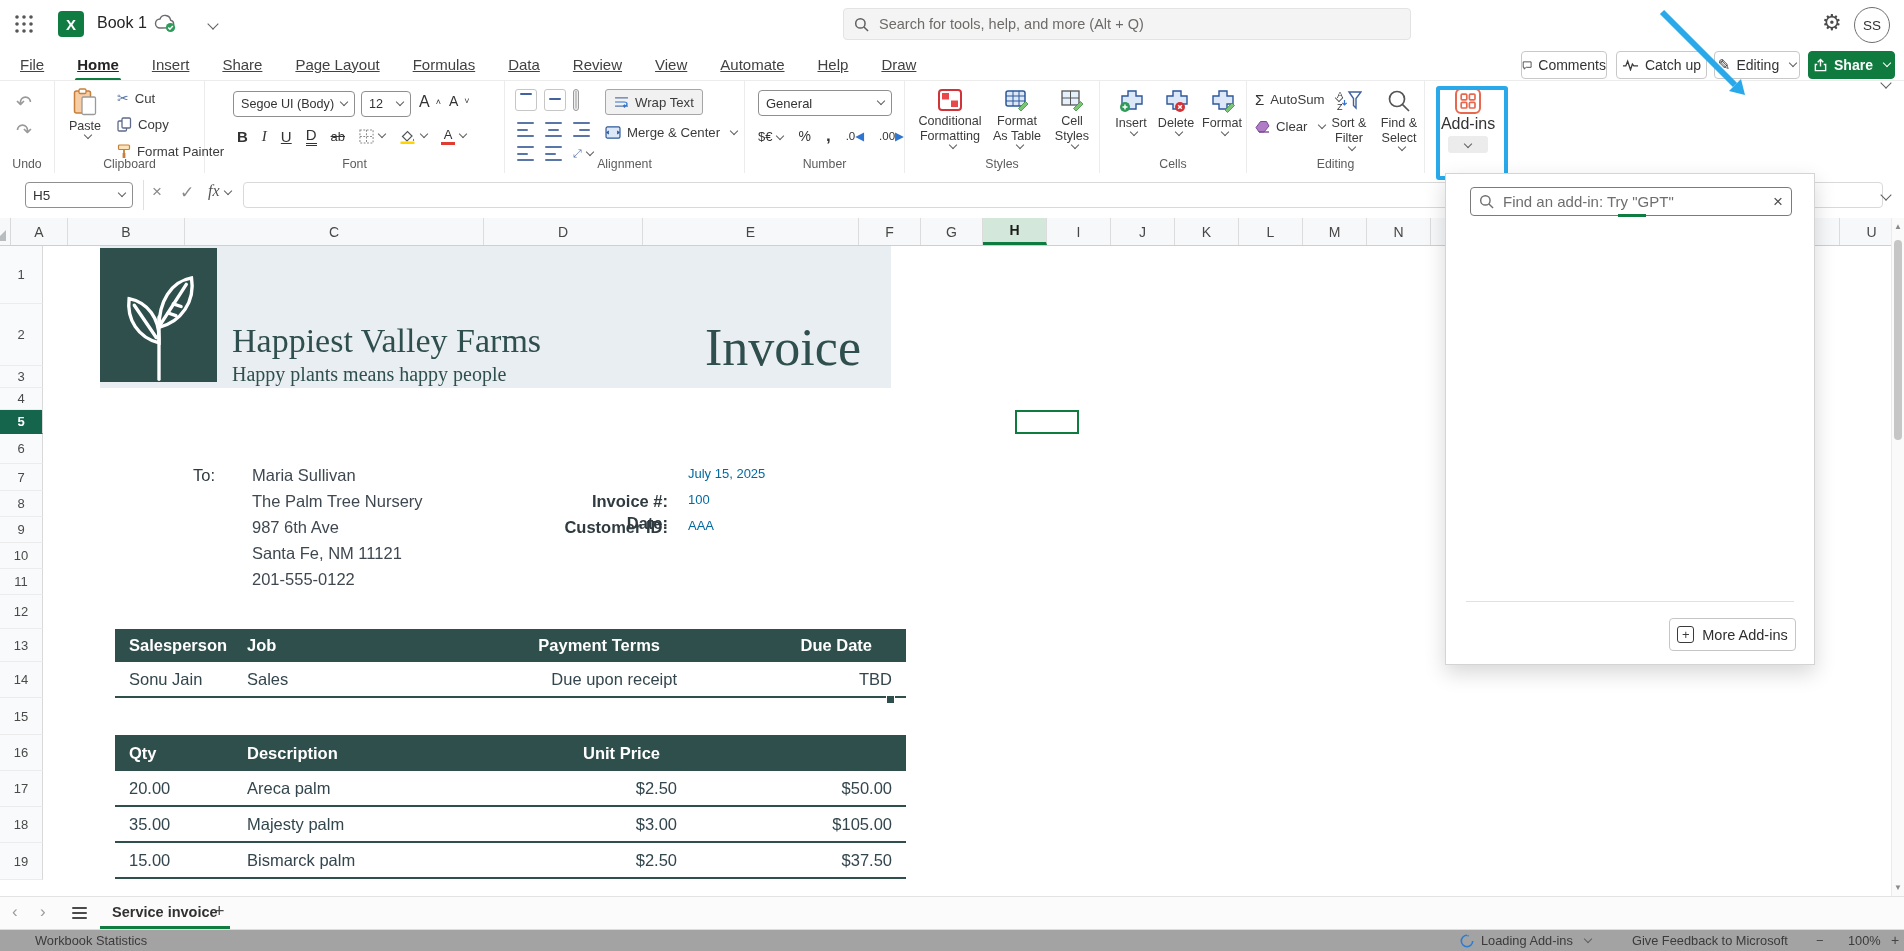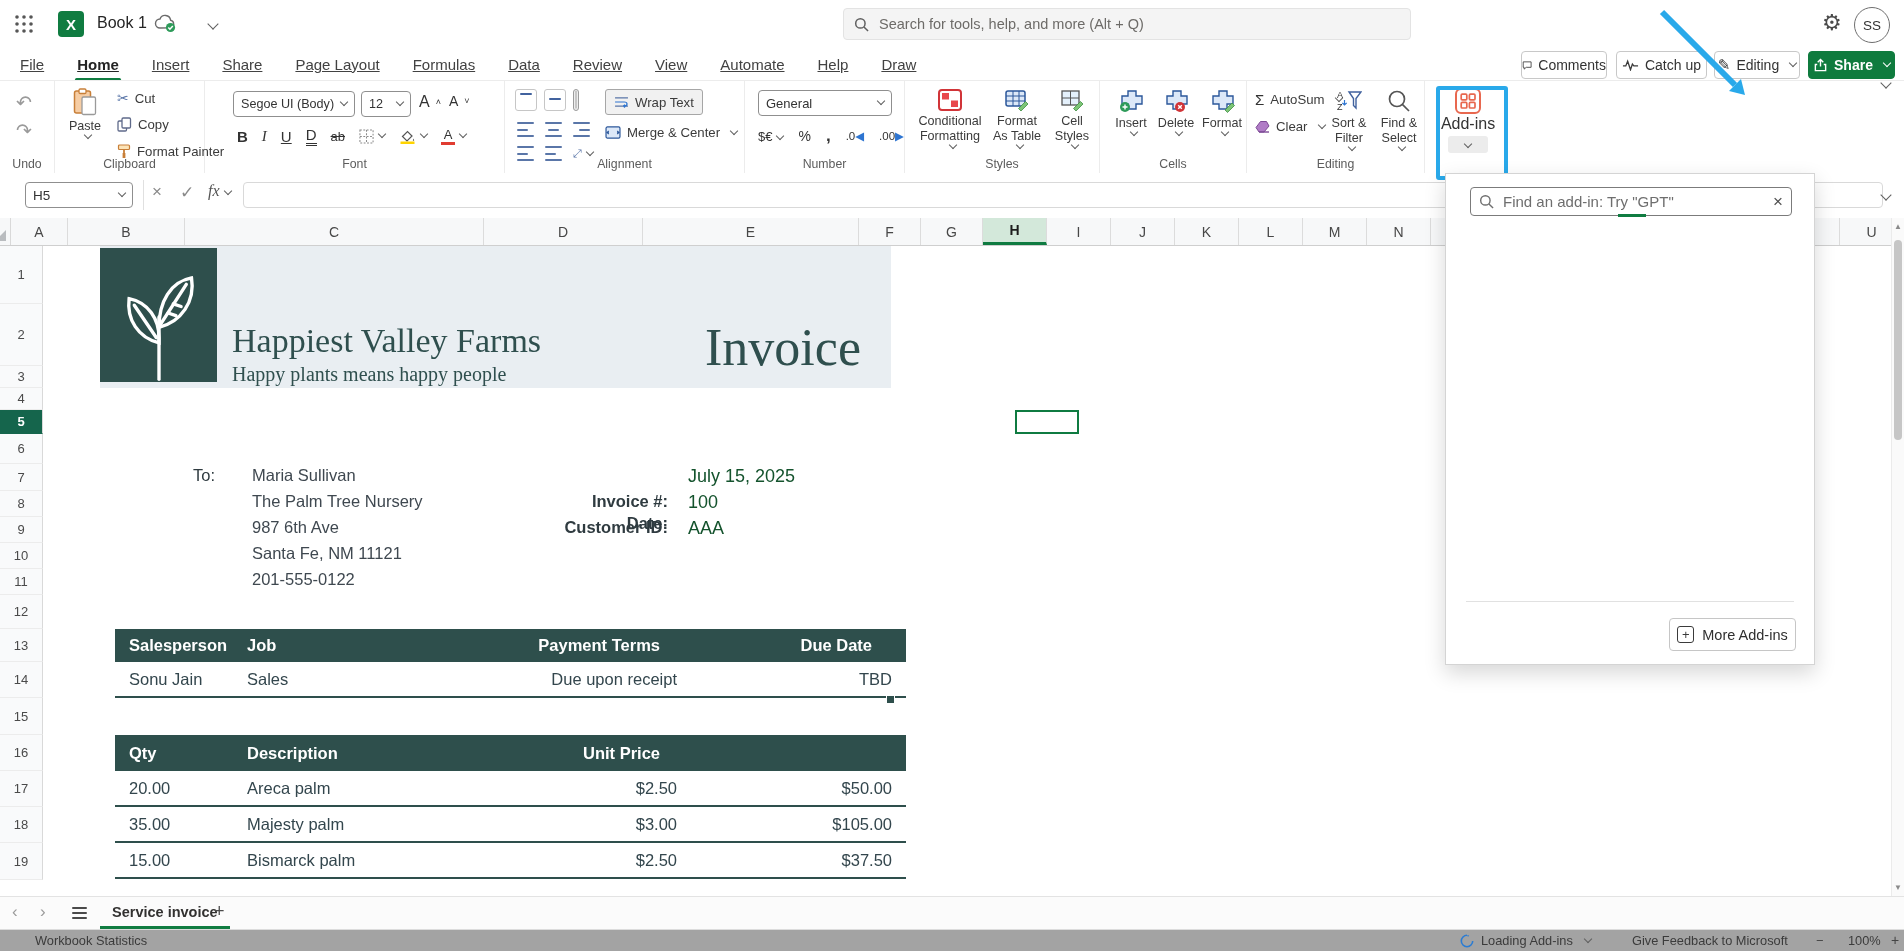--- a/index.html
+++ b/index.html
@@ -108,21 +108,21 @@
         font-size:34px;color:#2f4f4e;}
   .inv-tagline{position:absolute;left:232px;top:117px;font-family:"Liberation Serif",serif;
         font-size:20px;color:#2f4f4e;}
   .inv-title{position:absolute;left:675px;top:72px;width:216px;text-align:center;
         font-family:"Liberation Serif",serif;font-size:52px;color:#2f4f4e;}
   .inv-to-label{position:absolute;left:100px;width:115px;text-align:right;font-size:16.5px;
         font-weight:normal;color:#2f3b40;}
   .inv-line{position:absolute;left:228px;font-size:16.5px;color:#3f4850;margin-left:24px;}
   .inv-meta-label{position:absolute;left:430px;width:238px;text-align:right;font-size:16.5px;
         font-weight:bold;color:#2f3b40;}
-  .inv-meta-value{position:absolute;left:688px;font-size:18px;color:#14532d;}
+  .inv-meta-value{position:absolute;left:688px;font-size:13px;color:#0369a1;}
 
   .t-head,.t-row{position:absolute;left:115px;width:791px;display:flex;box-sizing:border-box;}
   .t-head{background:#2e4f4c;color:#fff;font-weight:600;}
   .t-row{background:#fff;color:#33464d;}
   #sales-head{top:383px;height:33px;}
   #sales-row0{top:416px;height:36px;border-bottom:2.5px solid #2e4f4c;}
   #items-head{top:489px;height:36px;}
   #items-row0{top:525px;height:36px;border-bottom:2px solid #2e4f4c;}
   #items-row1{top:561px;height:36px;border-bottom:2px solid #2e4f4c;}
   #items-row2{top:597px;height:36px;border-bottom:2px solid #2e4f4c;}

